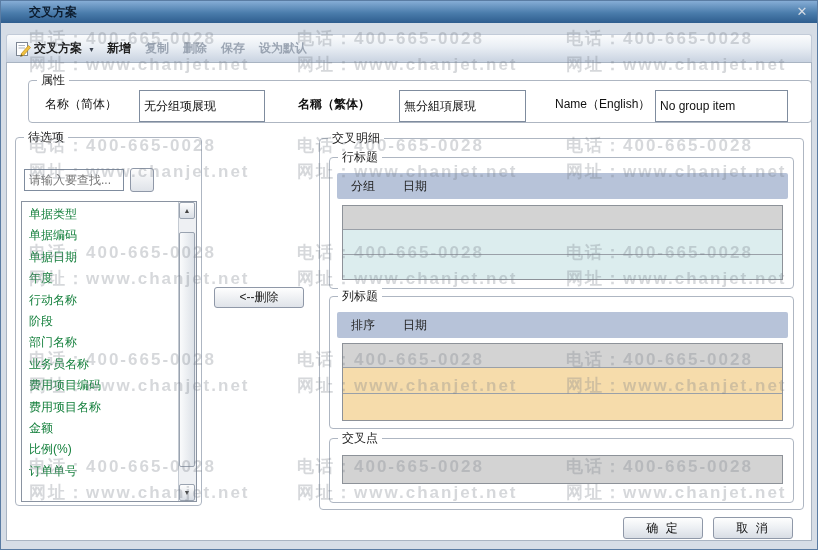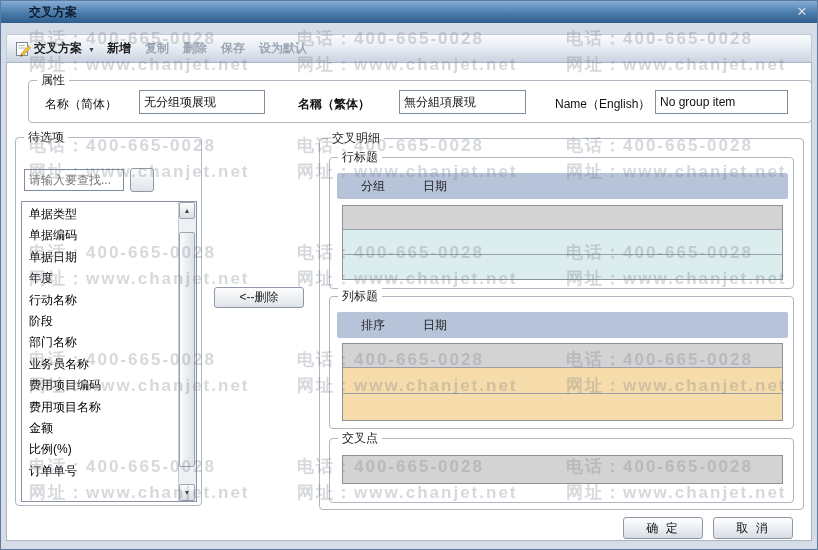--- a/index.html
+++ b/index.html
@@ -27,49 +27,49 @@
   .tb-item.disabled{color:#9aa4b2;cursor:default;}
   
   .panel{position:absolute;left:5px;top:61px;width:806px;height:479px;box-sizing:border-box;
     background:#ffffff;border:1px solid #a9b4c2;}
   
   .groupbox{position:absolute;border:1px solid #aeb6c2;border-radius:4px;box-sizing:border-box;}
   .groupbox>.legend{position:absolute;top:-9px;left:8px;background:#fff;padding:0 4px;
     font-size:12px;color:#1a1a1a;white-space:nowrap;}
   
   .prop-label{position:absolute;font-size:12px;color:#111;white-space:nowrap;}
-  .text-input{position:absolute;height:24px;border:1px solid #7f8c9e;font-size:12px;
+  .text-input{position:absolute;height:32px;border:1px solid #7f8c9e;font-size:12px;
     padding:0 4px;color:#111;box-sizing:border-box;background:#fff;font-family:inherit;}
   
   .search-input{position:absolute;left:8px;top:31px;width:100px;height:22px;border:1px solid #7f8c9e;
     font-size:12px;padding:0 4px;box-sizing:border-box;font-family:inherit;color:#555;}
   .search-btn{position:absolute;left:114px;top:30px;width:24px;height:24px;box-sizing:border-box;
     border:1px solid #8f98a8;border-radius:3px;cursor:pointer;
     background:linear-gradient(to bottom,#fdfdfd,#dfe3e9);}
   .listbox{position:absolute;left:5px;top:63px;width:176px;height:301px;box-sizing:border-box;
     border:1px solid #8a93a1;background:#fff;overflow:hidden;}
   .list-items{position:absolute;left:0;top:2px;right:17px;bottom:0;overflow:hidden;}
-  .list-item{font-size:12px;color:#000000;line-height:21.4px;padding-left:7px;white-space:nowrap;cursor:pointer;}
+  .list-item{font-size:12px;color:#15803d;line-height:21.4px;padding-left:7px;white-space:nowrap;cursor:pointer;}
   .scrollbar{position:absolute;top:0;right:0;width:17px;bottom:0;background:#eef0f3;border-left:1px solid #c4cad2;}
   .scroll-btn{position:absolute;left:0;width:16px;height:17px;box-sizing:border-box;border:1px solid #9aa3b0;
     background:linear-gradient(to bottom,#fdfdfd,#d9dee5);font-size:7px;color:#444;
     text-align:center;line-height:15px;cursor:pointer;border-radius:2px;}
   .scroll-up{top:0;}
   .scroll-down{bottom:0;}
   .scroll-thumb{position:absolute;left:0;top:30px;width:16px;height:235px;box-sizing:border-box;
     border:1px solid #9aa3b0;border-radius:2px;cursor:grab;
     background:linear-gradient(to right,#fafbfc,#dde2e8);}
   
   .transfer-btn{position:absolute;width:90px;height:21px;box-sizing:border-box;font-size:12px;color:#222;
     border:1px solid #8f98a8;border-radius:3px;cursor:pointer;font-family:inherit;
     background:linear-gradient(to bottom,#fefefe,#dfe3e9);}
   
   .band-header{position:absolute;height:26px;background:var(--header-row,#b7c3d9);border-radius:2px;
     display:flex;align-items:center;font-size:12px;color:#222;cursor:pointer;}
-  .band-header span{margin-left:24px;margin-right:14px;text-align:center;}
+  .band-header span{margin-left:14px;margin-right:14px;text-align:center;}
   .mini-table{position:absolute;border:1px solid #8d9299;box-sizing:border-box;}
   .mt-row{border-bottom:1px solid #9aa0a8;cursor:pointer;}
   .mt-row:last-child{border-bottom:0;}
   .row-gray{background:var(--row-gray,#d3d3d3);}
   .row-cyan{background:var(--row-cyan,#dcedee);}
   .row-orange{background:var(--row-orange,#f6dcab);}
   
   .footer-btn{position:absolute;width:80px;height:22px;box-sizing:border-box;font-size:12px;color:#111;
     border:1px solid #8f98a8;border-radius:3px;cursor:pointer;font-family:inherit;letter-spacing:2px;
     background:linear-gradient(to bottom,#fefefe 0%,#eceff3 50%,#d8dde4 100%);}

